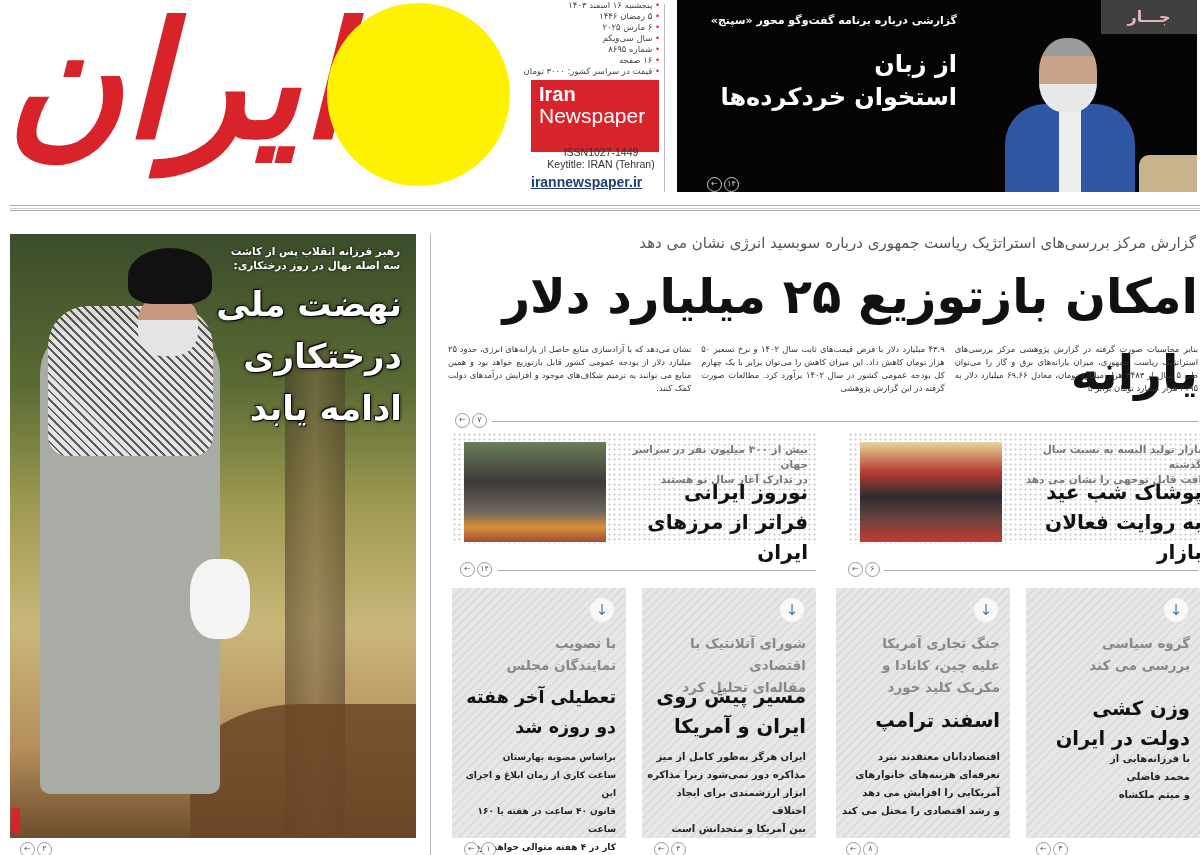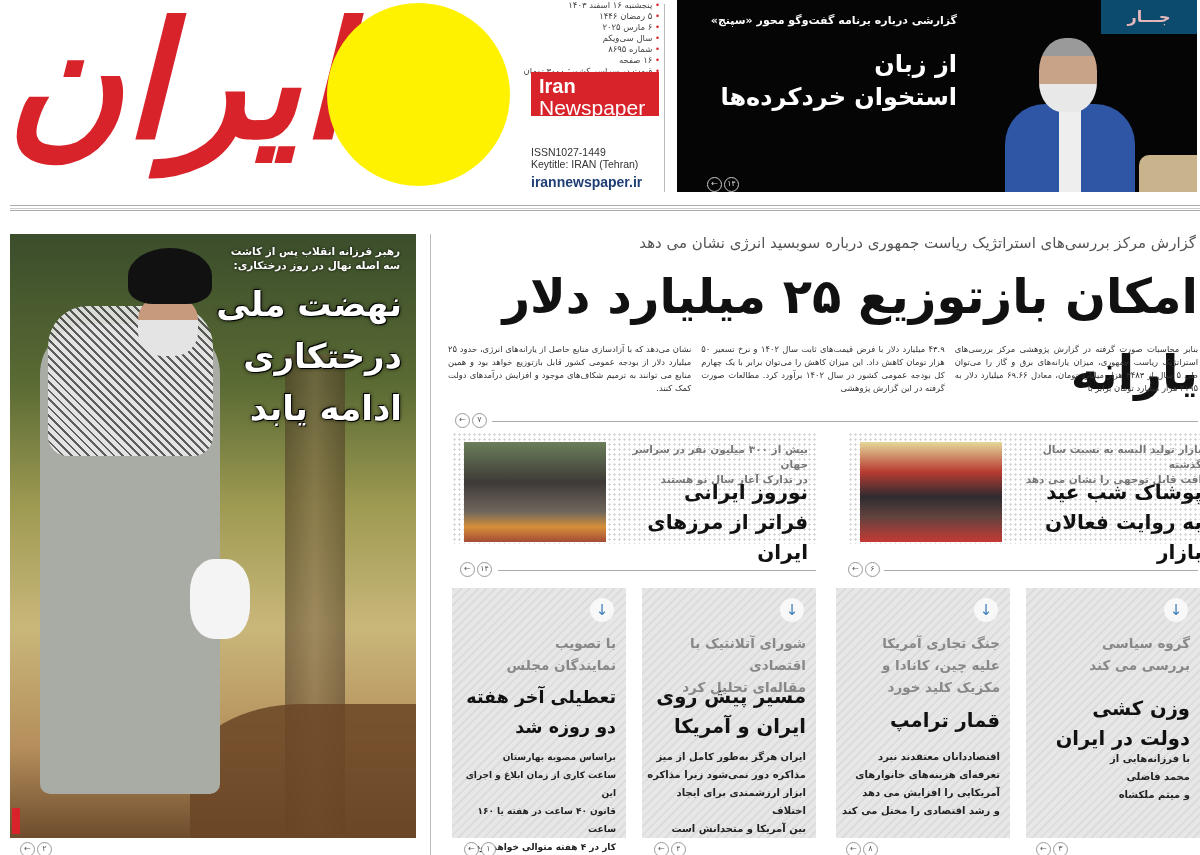--- a/index.html
+++ b/index.html
@@ -8,29 +8,29 @@
   .abs { position: absolute; }
   .rtl { direction: rtl; text-align: right; }
 
   
   .logo-text { left: 6px; top: -34px; width: 310px; height: 230px; color: #d8232a; font-family: "DejaVu Serif", serif; font-weight: bold; font-size: 160px; line-height: 230px; text-align: center; font-style: italic; letter-spacing: -6px; }
   .sun { left: 327px; top: 3px; width: 183px; height: 183px; border-radius: 50%; background: #fff200; }
   .meta-box { left: 528px; top: 0px; width: 132px; height: 80px; font-size: 8.5px; line-height: 11px; color: #444; }
   .meta-box li { list-style: none; white-space: nowrap; }
   .meta-box li::before { content: "• "; color: #d8232a; }
   .meta-divider { left: 664px; top: 4px; width: 1px; height: 188px; background: #bbb; }
-  .brand-box { left: 531px; top: 72px; width: 128px; height: 44px; background: #d8232a; color: #fff; padding: 4px 8px; font-family: "Liberation Sans", sans-serif; }
+  .brand-box { left: 531px; top: 80px; width: 128px; height: 72px; background: #d8232a; color: #fff; padding: 4px 8px; font-family: "Liberation Sans", sans-serif; }
   .brand-box .b1 { font-size: 20px; font-weight: bold; line-height: 20px; }
   .brand-box .b2 { font-size: 21px; line-height: 24px; }
-  .issn { left: 531px; top: 146px; width: 140px; font-family: "Liberation Sans", sans-serif; font-size: 10.5px; line-height: 12px; color: #333; }
-  .site { left: 531px; top: 174px; font-family: "Liberation Sans", sans-serif; font-size: 14px; font-weight: bold; color: #1f3f75; }
+  .issn { left: 531px; top: 146px; width: 140px; font-family: "Liberation Sans", sans-serif; font-size: 10.5px; line-height: 12px; color: #333; text-align: center; }
+  .site { left: 531px; top: 174px; font-family: "Liberation Sans", sans-serif; font-size: 14px; font-weight: bold; color: #1f3f75; text-decoration: underline; }
 
   
   .promo { left: 677px; top: 0px; width: 520px; height: 192px; background: #050505; overflow: hidden; }
-  .promo-tag { right: 0; top: 0; width: 96px; height: 34px; background: #0c4a6e; color: #e6b8bb; font-size: 16px; font-weight: bold; text-align: center; line-height: 34px; }
+  .promo-tag { right: 0; top: 0; width: 96px; height: 34px; background: #404040; color: #e6b8bb; font-size: 16px; font-weight: bold; text-align: center; line-height: 34px; }
   .promo-kicker { left: 20px; top: 14px; width: 260px; color: #fff; font-size: 11px; font-weight: bold; }
   .promo-title { left: 20px; top: 48px; width: 260px; color: #fff; font-size: 24px; font-weight: bold; line-height: 33px; }
   .person { left: 320px; top: 38px; width: 150px; height: 154px; }
   .person .head { position: absolute; left: 42px; top: 0; width: 58px; height: 74px; border-radius: 45% 45% 40% 40%; background: linear-gradient(#9a9a9a 0 25%, #c9a387 25% 62%, #e8e8e8 62%); }
   .person .body { position: absolute; left: 8px; top: 66px; width: 130px; height: 90px; border-radius: 40px 40px 0 0; background: #2f56a5; }
   .person .shirt { position: absolute; left: 62px; top: 70px; width: 22px; height: 84px; background: #eeeeee; }
   .chair { right: 0; top: 155px; width: 58px; height: 37px; background: #c9b38d; border-radius: 10px 0 0 0; }
   .pg-badge { display: flex; gap: 2px; align-items: center; }
   .pg-circle { width: 15px; height: 15px; border: 1.5px solid #999; border-radius: 50%; font-size: 8px; line-height: 12px; text-align: center; color: #555; background: #fff; }
   .promo .pg-circle { border-color: #ccc; color: #ddd; background: transparent; }
@@ -221,21 +221,21 @@
 </div>
 
 <div class="abs col" style="left:836px;">
   <div class="arrow">↓</div>
   <div class="ck rtl">
     <div>جنگ تجاری آمریکا</div>
     <div>علیه چین، کانادا و</div>
     <div>مکزیک کلید خورد</div>
   </div>
   <div class="ct rtl" style="top:118px;">
-    <div>قمار ترامپ</div>
+    <div>اسفند ترامپ</div>
   </div>
   <div class="cb rtl" style="top:160px;">
     <div>اقتصاددانان معتقدند نبرد</div>
     <div>تعرفه‌ای هزینه‌های خانوارهای</div>
     <div>آمریکایی را افزایش می دهد</div>
     <div>و رشد اقتصادی را مختل می کند</div>
   </div>
 </div>
 <div class="abs pg-badge col-pg" style="left:846px;">
   <span class="pg-circle">←</span>

